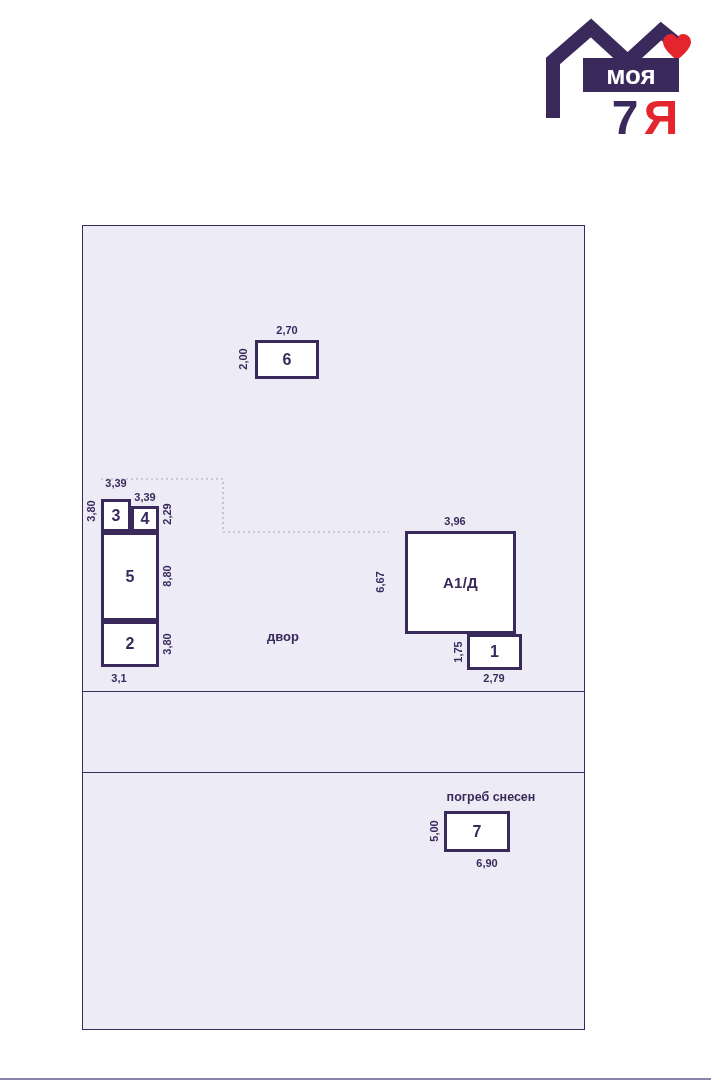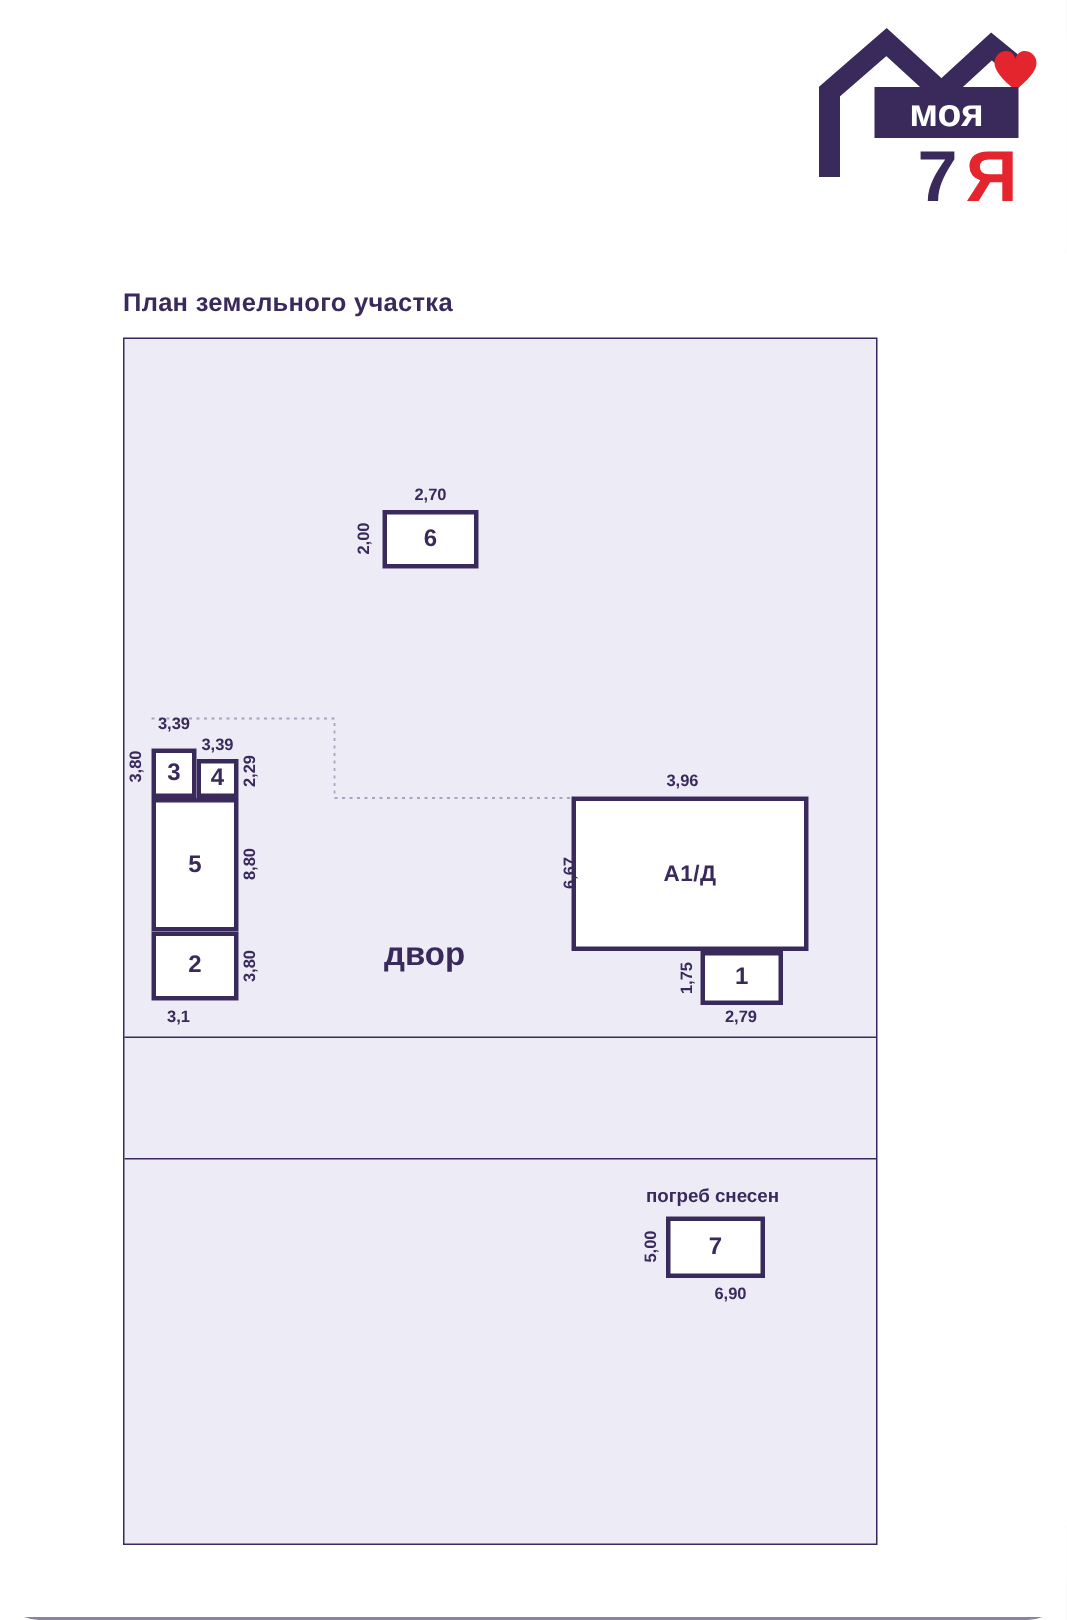--- a/index.html
+++ b/index.html
@@ -1,20 +1,19 @@
 <!DOCTYPE html>
 <html><head>
 <meta charset="utf-8">
 <style>
   html,body { margin:0; padding:0; background:#ffffff; }
   .page {
     position:relative; width:711px; height:1080px; background:#ffffff;
     font-family:"Liberation Sans","DejaVu Sans",sans-serif; color:#3a2a5c;
     overflow:hidden;
-    border-radius:26px;
   }
   .title {
     position:absolute; left:82px; top:192px; margin:0;
     font-size:17px; font-weight:bold; color:#3a2a5c; letter-spacing:0.2px;
   }
   .plot {
     position:absolute; left:82px; top:225px; width:503px; height:805px;
     background:#edecf6; border:1.5px solid #3a2a5c; box-sizing:border-box;
   }
   .overlay { position:absolute; left:0; top:0; width:503px; height:805px; pointer-events:none; }
@@ -24,47 +23,46 @@
     display:flex; align-items:center; justify-content:center;
     font-weight:bold; font-size:16px; color:#3a2a5c;
   }
   .bld.big { font-size:15px; letter-spacing:0.3px; }
   .dim {
     position:absolute; font-weight:bold; font-size:11px; color:#3a2a5c;
     white-space:nowrap; transform:translate(-50%,-50%);
   }
   .dim.vert { transform:translate(-50%,-50%) rotate(-90deg); }
   .yard {
-    position:absolute; font-weight:bold; font-size:22px; color:#3a2a5c;
+    position:absolute; font-weight:bold; font-size:13px; color:#3a2a5c;
     transform:translate(-50%,-50%); white-space:nowrap;
   }
   .note {
     position:absolute; font-weight:bold; font-size:12.5px; color:#3a2a5c;
-    transform:translate(-50%,-50%); white-space:nowrap;
+    transform:translate(-50%,-50%); white-space:nowrap;margin-left:16px;
   }
   .logo { position:absolute; left:545px; top:16px; }
   .footer-line { position:absolute; left:0; bottom:0; width:100%; height:2px; background:#8a82a8; }
 </style>
 </head>
 <body>
 
 <div class="page">
 
   <svg class="logo" width="152" height="128" viewBox="0 0 152 128">
     <polyline points="8,102 8,45 46,12 82,45" fill="none" stroke="#3a2a5c" stroke-width="14"></polyline>
     <polyline points="80,48 116,15 138,33" fill="none" stroke="#3a2a5c" stroke-width="14"></polyline>
     <path d="M132,44 C132,44 118,34 118,26 C118,21 122,18 126,18 C129,18 131,20 132,23
              C133,20 135,18 138,18 C142,18 146,21 146,26 C146,34 132,44 132,44 Z" fill="#e5252e"></path>
     <rect x="38" y="42" width="96" height="34" fill="#3a2a5c"></rect>
     <text x="86" y="68" text-anchor="middle" font-size="26" font-weight="bold" fill="#ffffff" font-family="Liberation Sans, DejaVu Sans, sans-serif">моя</text>
     <text x="80" y="118" text-anchor="middle" font-size="48" font-weight="bold" fill="#3a2a5c" font-family="Liberation Sans, DejaVu Sans, sans-serif">7</text>
     <text x="116" y="118" text-anchor="middle" font-size="48" font-weight="bold" fill="#e5252e" font-family="Liberation Sans, DejaVu Sans, sans-serif">Я</text>
   </svg>
 
-  <h1 class="title">План земельного участка</h1>
 
   <div class="plot">
 
     <svg class="overlay">
       <polyline points="18,253 140,253 140,306 306,306" fill="none" stroke="#a9a3c0" stroke-width="1.2" stroke-dasharray="2 3"></polyline>
     </svg>
 
     <div class="divider" style="top:465px"></div>
     <div class="divider" style="top:546px"></div>
 
@@ -80,21 +78,21 @@
     <div class="dim" style="left:62px; top:271px">3,39</div>
     <div class="dim vert" style="left:84px; top:288px">2,29</div>
 
     <div class="bld" style="left:18px; top:306px; width:58px; height:89px">5</div>
     <div class="dim vert" style="left:84px; top:350px">8,80</div>
 
     <div class="bld" style="left:18px; top:395px; width:58px; height:46px">2</div>
     <div class="dim vert" style="left:84px; top:418px">3,80</div>
     <div class="dim" style="left:36px; top:452px">3,1</div>
 
-    <div class="bld big" style="left:298px; top:305px; width:158px; height:103px">А1/Д</div>
+    <div class="bld big" style="left:322px; top:305px; width:111px; height:103px">А1/Д</div>
     <div class="dim" style="left:372px; top:295px">3,96</div>
     <div class="dim vert" style="left:297px; top:356px">6,67</div>
 
     <div class="bld" style="left:384px; top:408px; width:55px; height:36px">1</div>
     <div class="dim vert" style="left:375px; top:426px">1,75</div>
     <div class="dim" style="left:411px; top:452px">2,79</div>
 
     <div class="yard" style="left:200px; top:410px">двор</div>
 
     <div class="note" style="left:392px; top:571px">погреб снесен</div>

